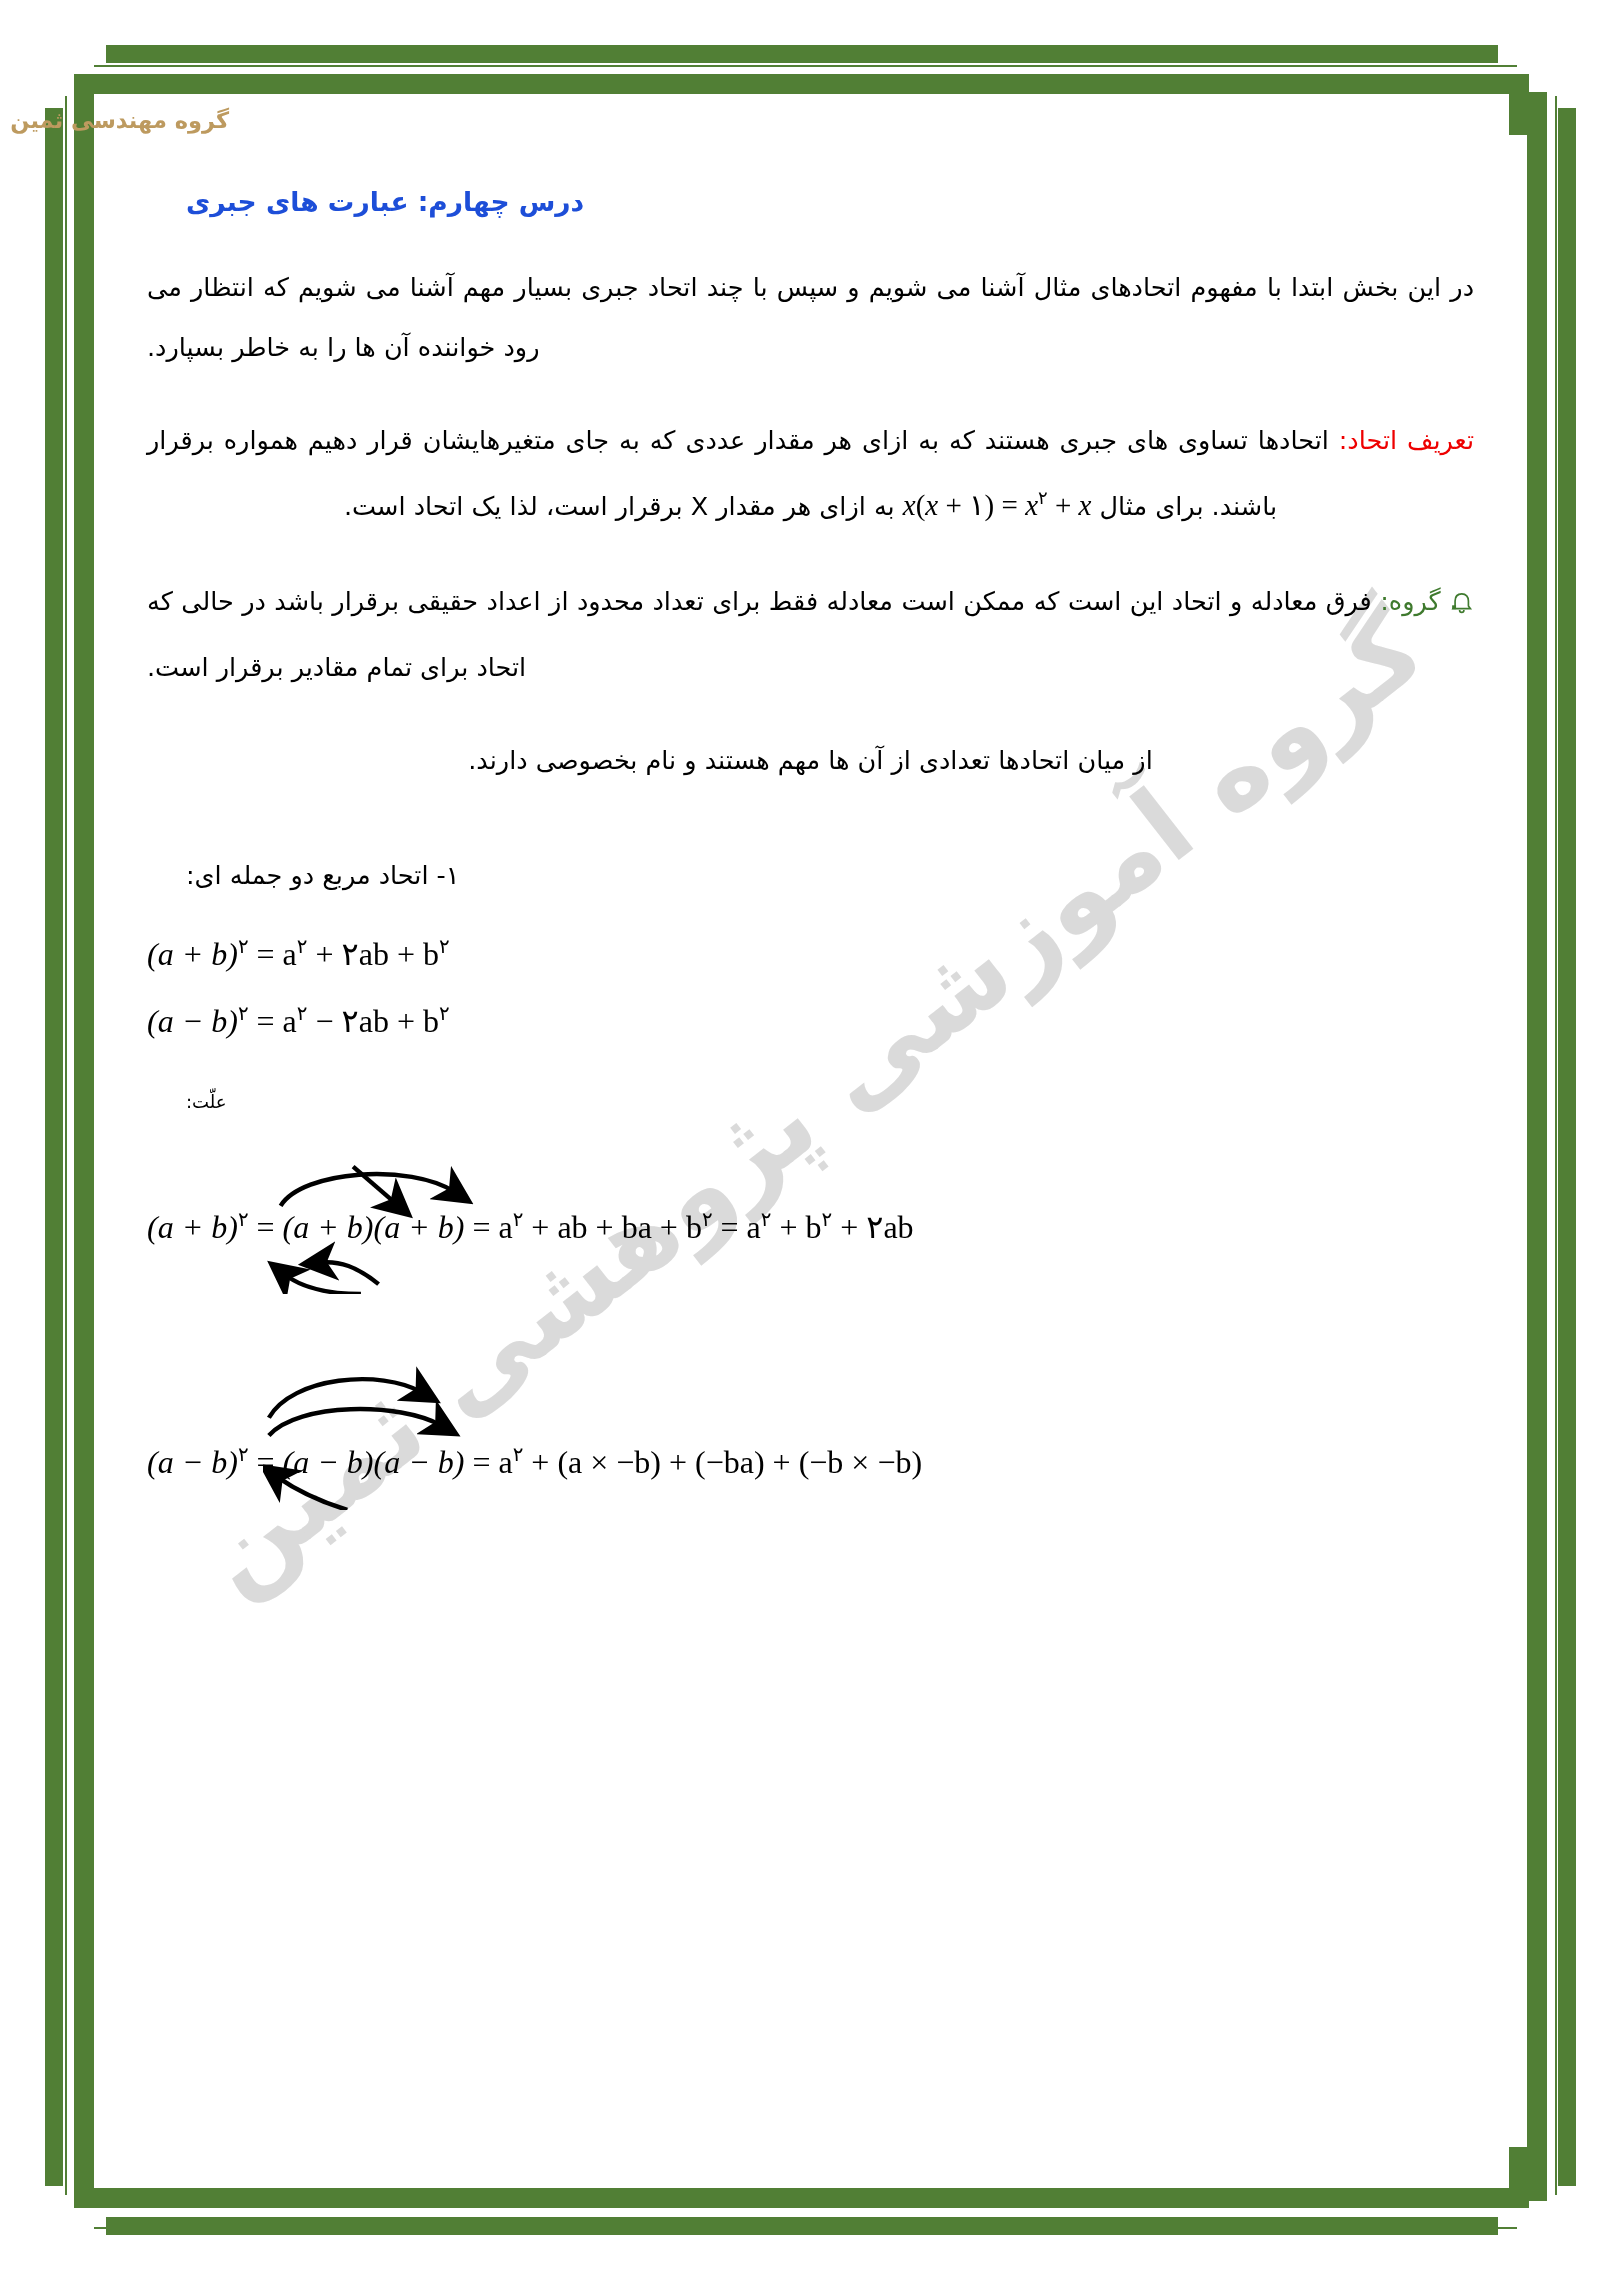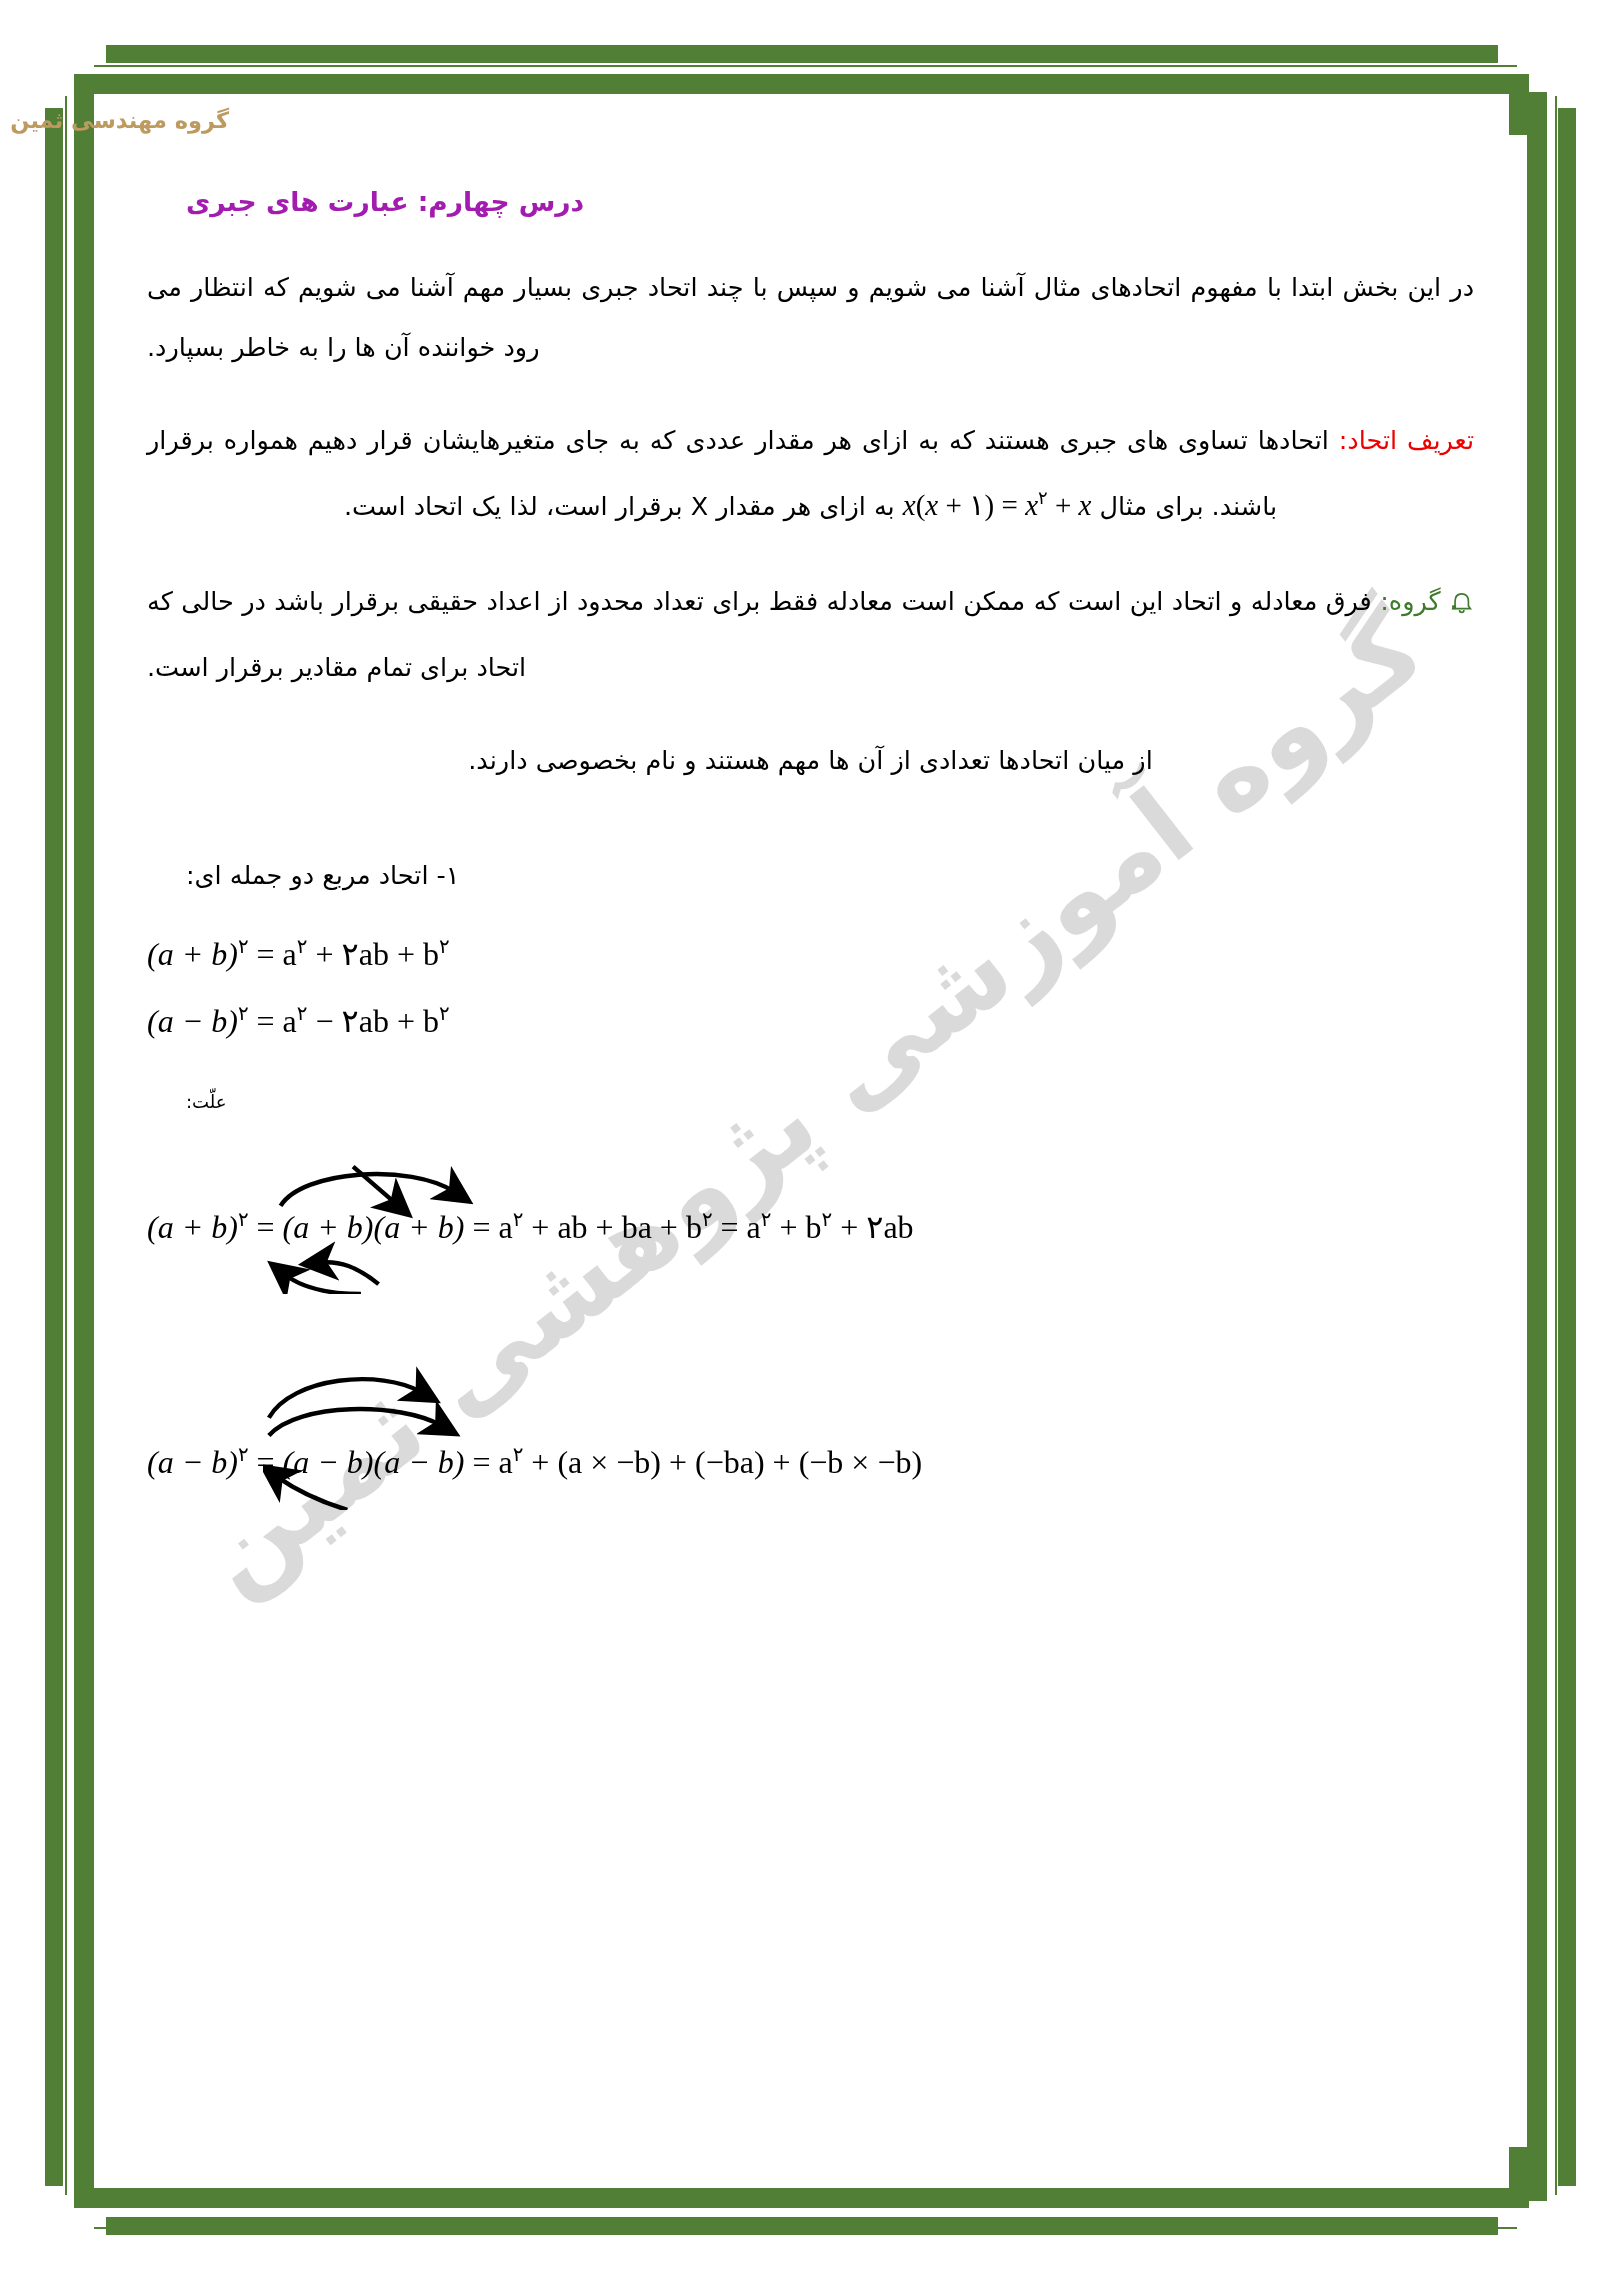--- a/index.html
+++ b/index.html
@@ -101,21 +101,21 @@
     position: absolute;
     left: 147px;
     right: 147px;
     top: 186px;
     z-index: 2;
     direction: rtl;
     text-align: right;
   }
 
   .lesson-title {
-    color: #a21caf;
+    color: #1d4ed8;
     font-family: "DejaVu Sans", sans-serif;
     font-weight: 700;
     font-size: 26.5px;
     text-align: left;
     margin: 0 0 41px 39px;
     direction: rtl;
   }
 
   p.body {
     font-family: "DejaVu Sans", sans-serif;

